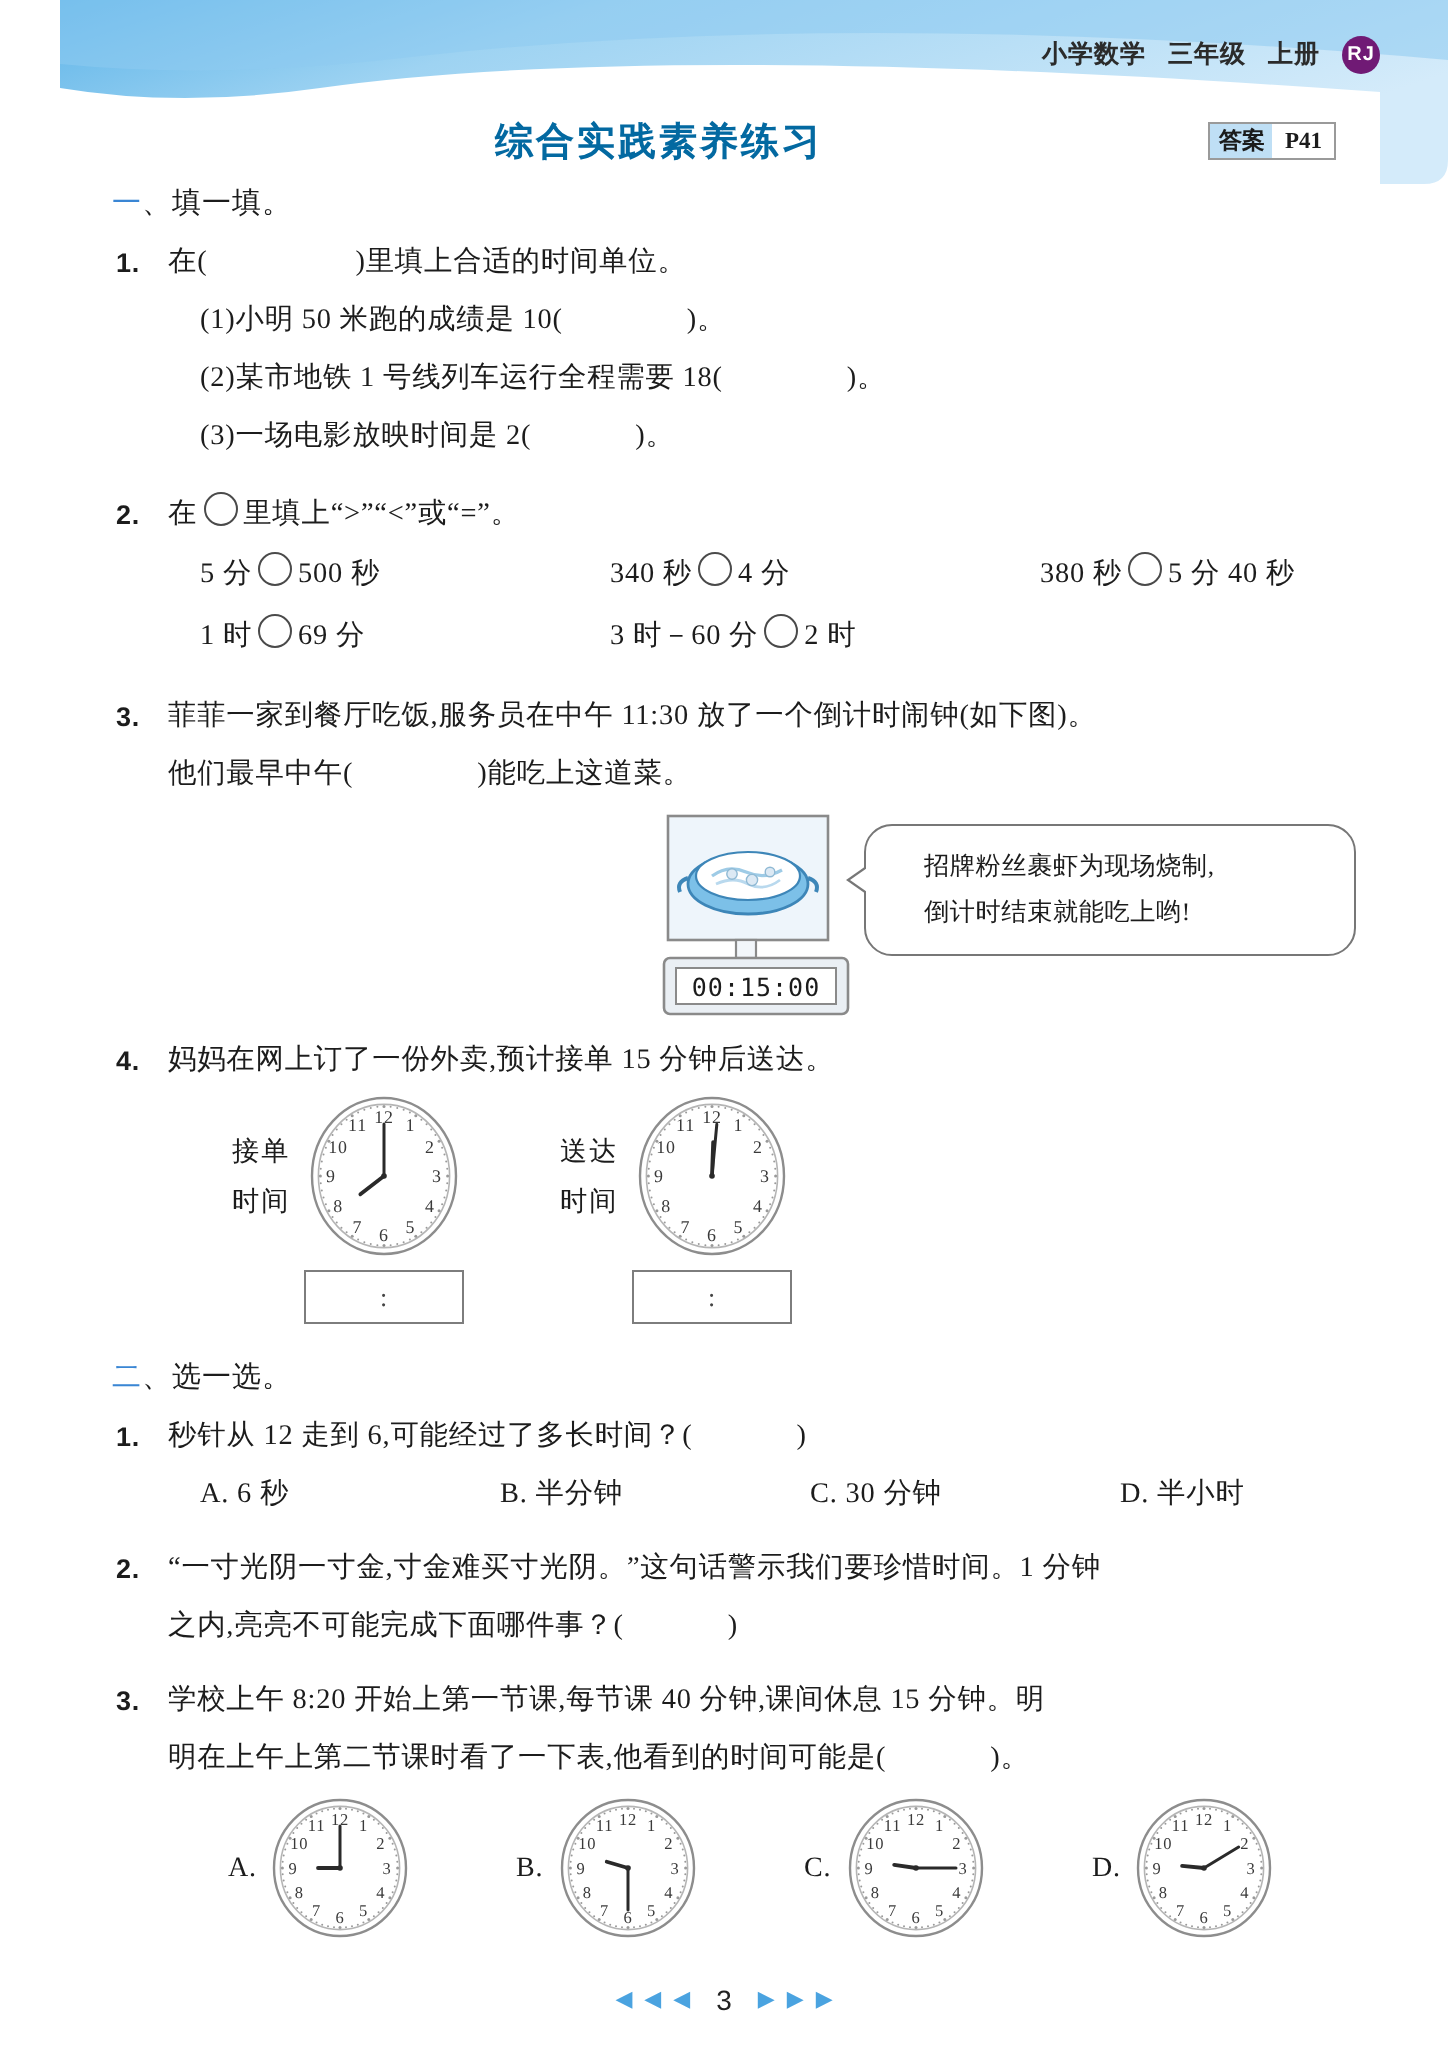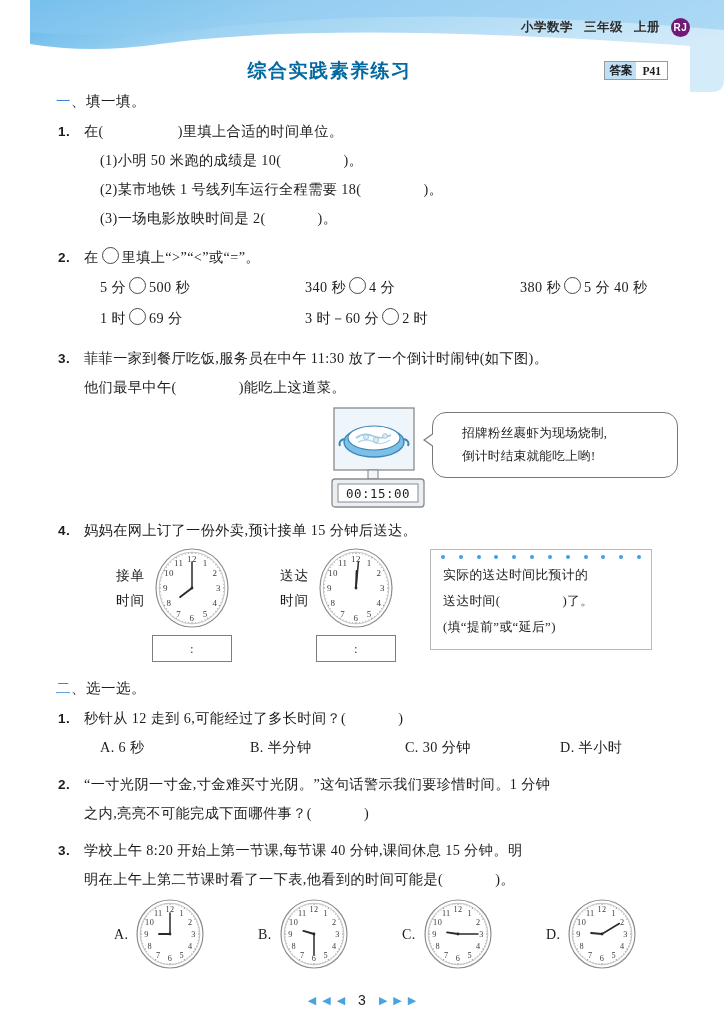--- a/index.html
+++ b/index.html
@@ -578,41 +578,20 @@
               <text x="24.749999999999986" y="18.591050588359067" text-anchor="middle" font-family="Liberation Serif, serif" font-size="8.968" fill="#3a3a3a">11</text>
               <text x="37.99999999999999" y="14.6388" text-anchor="middle" font-family="Liberation Serif, serif" font-size="8.968" fill="#3a3a3a">12</text>
               <line x1="38" y1="41" x2="38.5862591522088" y2="24.014911888319407" stroke="#2a2a2a" stroke-width="1.9" stroke-linecap="round"></line>
               <line x1="38" y1="41" x2="40.40415465515603" y2="15.142430720424894" stroke="#2a2a2a" stroke-width="1.5" stroke-linecap="round"></line>
               <circle cx="38" cy="41" r="1.4" fill="#2a2a2a"></circle>
             </svg>
           <div class="ans-box">:</div>
         </div>
       </div>
 
-      <div class="note-card">
-        <div class="note-dots">
-          <i></i>
-            <i></i>
-          <i></i>
-            <i></i>
-          <i></i>
-            <i></i>
-          <i></i>
-            <i></i>
-          <i></i>
-            <i></i>
-          <i></i>
-            <i></i>
-        </div>
-        <div>实际的送达时间比预计的</div>
-        <div>
-          <span>送达时间(</span><span class="blank-md"></span><span>)了。</span>
-        </div>
-        <div>(填“提前”或“延后”)</div>
-      </div>
     </div>
   </div>
 
   <div class="section-head" style="margin-top:4px;">
     <span class="num">二</span><span>、选一选。</span>
   </div>
 
   <div class="q" style="margin-top:6px;">
     <span class="q-no">1.</span>
     <div>

